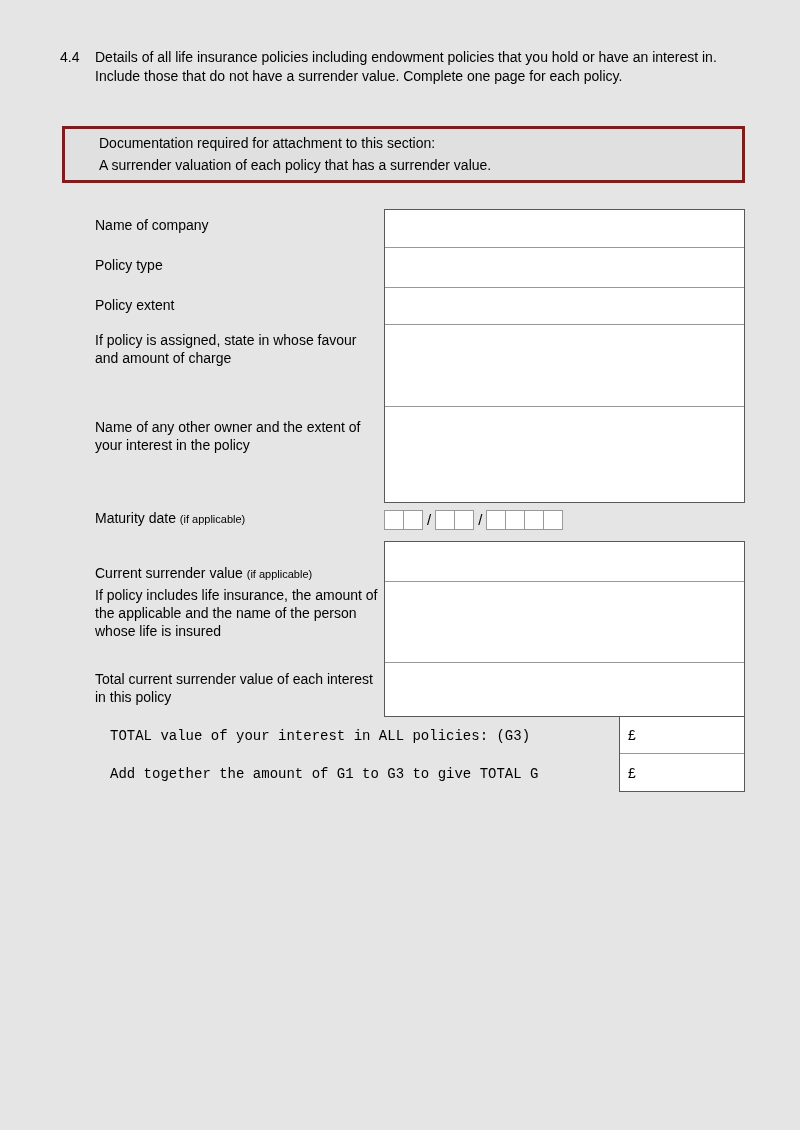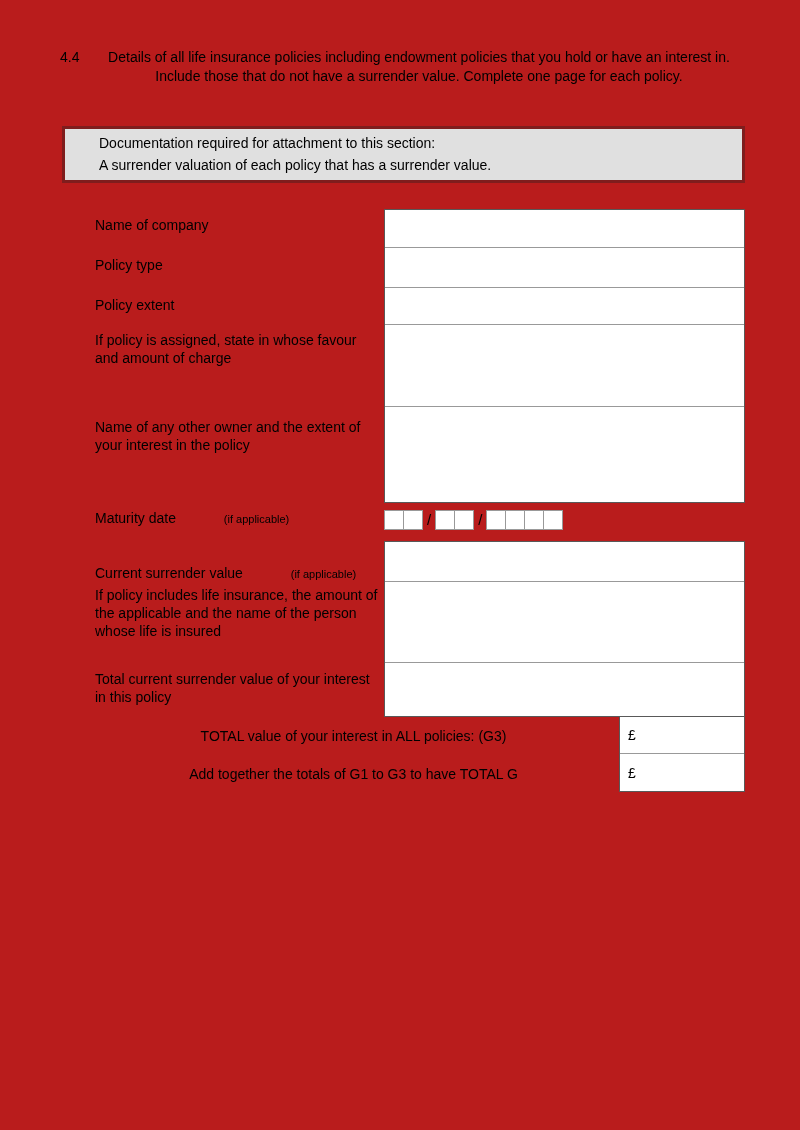--- a/index.html
+++ b/index.html
@@ -1,45 +1,45 @@
 <!DOCTYPE html>
 <html><head>
 <meta charset="utf-8">
 <style>
   html, body { margin: 0; padding: 0; background: #ffffff; }
   .page {
     position: relative;
     width: 800px;
     height: 1130px;
-    background: #b91c1c;
+    background: #e5e5e5;
     font-family: "Liberation Sans", "DejaVu Sans", sans-serif;
     font-size: 14px;
     color: #000000;
     overflow: hidden;
   }
   .abs { position: absolute; }
 
   
   .section-heading { left: 60px; top: 48px; width: 686px; display: flex; line-height: 19px; }
   .section-number { width: 35px; flex: 0 0 35px; }
-  .section-text { flex: 1; max-width: 648px; text-align: center; }
+  .section-text { flex: 1; max-width: 648px; }
 
   
   .note-box {
     left: 62px; top: 126px; width: 683px; height: 57px;
     background: #e0e0e0;
     border: 3px solid #7f1d1d;
     box-sizing: border-box;
     padding: 7px 10px 0 34px;
   }
   .note-line { line-height: 15px; margin-bottom: 7px; }
 
   
   .field-label { left: 95px; width: 286px; line-height: 18px; }
-  .label-suffix { font-size: 11px; margin-left: 44px; }
+  .label-suffix { font-size: 11px; }
 
   
   .stack {
     left: 384px; width: 361px;
     border: 1px solid #595959;
     box-sizing: border-box;
     display: flex; flex-direction: column;
     background: #ffffff;
   }
   .stack-row { border-bottom: 1px solid #999999; box-sizing: border-box; padding: 3px 6px; }
@@ -66,21 +66,21 @@
     background: #ffffff;
   }
   .totals-row {
     height: 37px;
     border-bottom: 1px solid #999999;
     box-sizing: border-box;
     display: flex; align-items: center;
     padding-left: 8px;
   }
   .totals-row:last-child { border-bottom: none; }
-  .totals-label { left: 95px; width: 517px; text-align: center; }
+  .totals-label { left: 110px; width: 517px; text-align: left; font-family: Liberation Mono, monospace; }
 </style>
 </head>
 <body>
 
 <div class="page">
 
   <div class="abs section-heading">
     <div class="section-number">4.4</div>
     <div class="section-text">Details of all life insurance policies including endowment policies that you hold or have an interest in. Include those that do not have a surrender value. Complete one page for each policy.</div>
   </div>
@@ -100,21 +100,21 @@
     <span>Maturity date</span>
     <span class="label-suffix">(if applicable)</span>
   </div>
 
   <div class="abs field-label" style="top:564px">
     <span>Current surrender value</span>
     <span class="label-suffix">(if applicable)</span>
   </div>
 
   <div class="abs field-label" style="top:586px">If policy includes life insurance, the amount of the applicable and the name of the person whose life is insured</div>
-  <div class="abs field-label" style="top:670px">Total current surrender value of your interest in this policy</div>
+  <div class="abs field-label" style="top:670px">Total current surrender value of each interest in this policy</div>
 
   <div class="abs stack" style="top:209px; height:294px">
     <div class="stack-row" style="height:38px"></div>
     <div class="stack-row" style="height:40px"></div>
     <div class="stack-row" style="height:37px"></div>
     <div class="stack-row" style="height:82px"></div>
     <div class="stack-row" style="height:95px"></div>
   </div>
 
   <div class="abs date-group" id="date-group">
@@ -136,21 +136,21 @@
       </div>
     </div>
 
   <div class="abs stack" style="top:541px; height:176px">
     <div class="stack-row" style="height:40px"></div>
     <div class="stack-row" style="height:81px"></div>
     <div class="stack-row" style="height:53px"></div>
   </div>
 
   <div class="abs totals-label" style="top:728px">TOTAL value of your interest in ALL policies: (G3)</div>
-  <div class="abs totals-label" style="top:766px">Add together the totals of G1 to G3 to have TOTAL G</div>
+  <div class="abs totals-label" style="top:766px">Add together the amount of G1 to G3 to give TOTAL G</div>
 
   <div class="abs totals-stack" style="height:76px">
     <div class="totals-row">
       <span>£</span>
       <span></span>
     </div>
     <div class="totals-row">
       <span>£</span>
       <span></span>
     </div>

